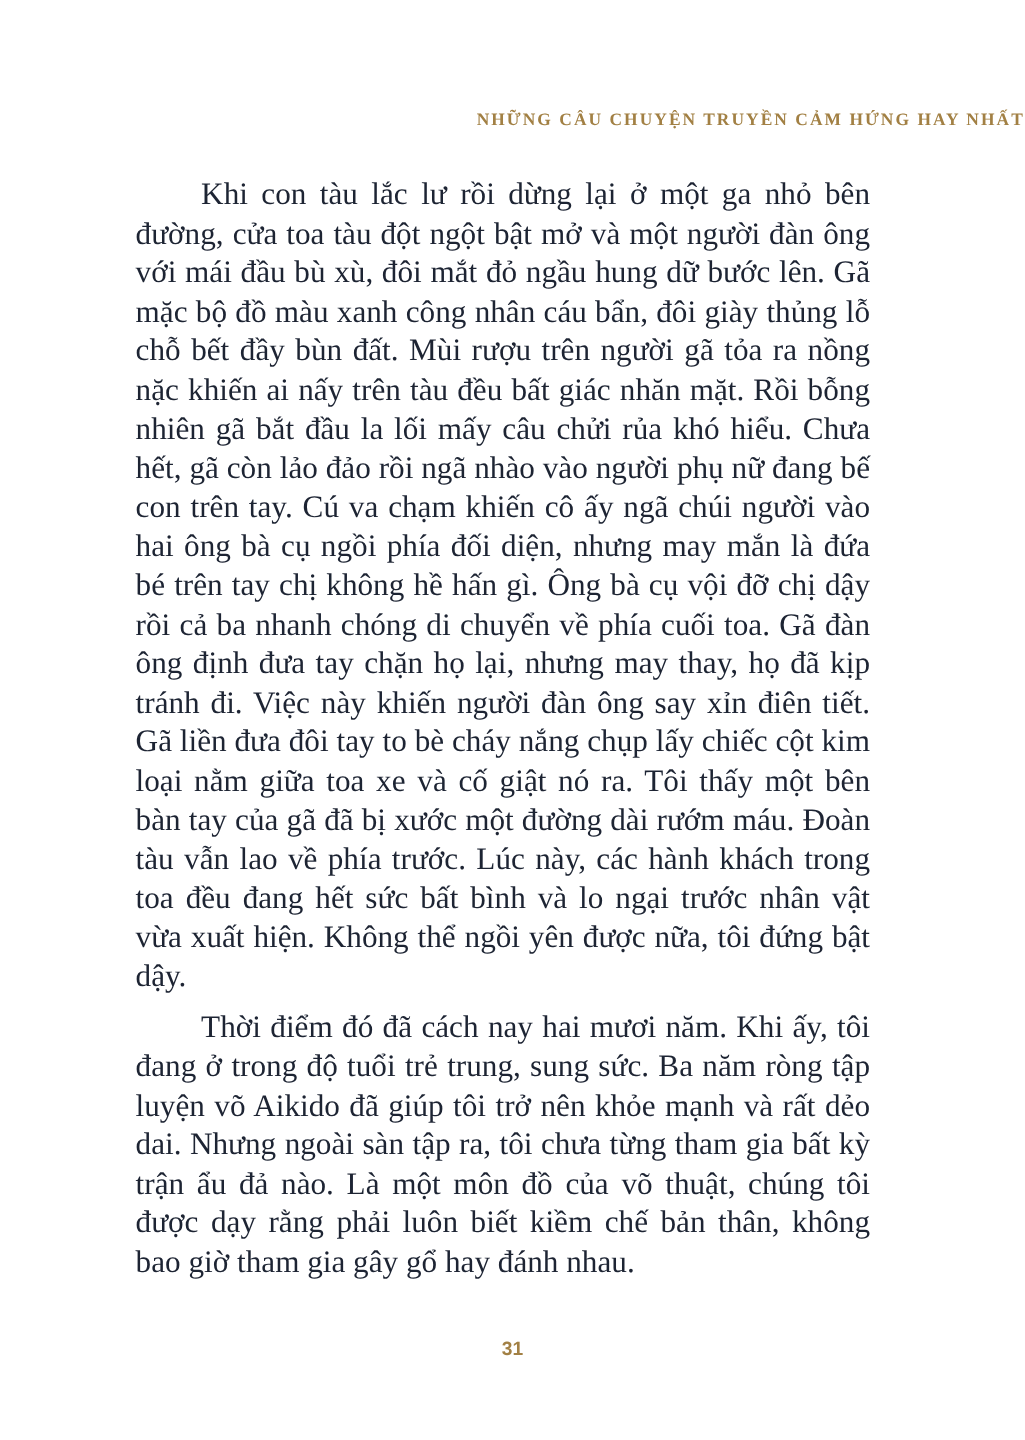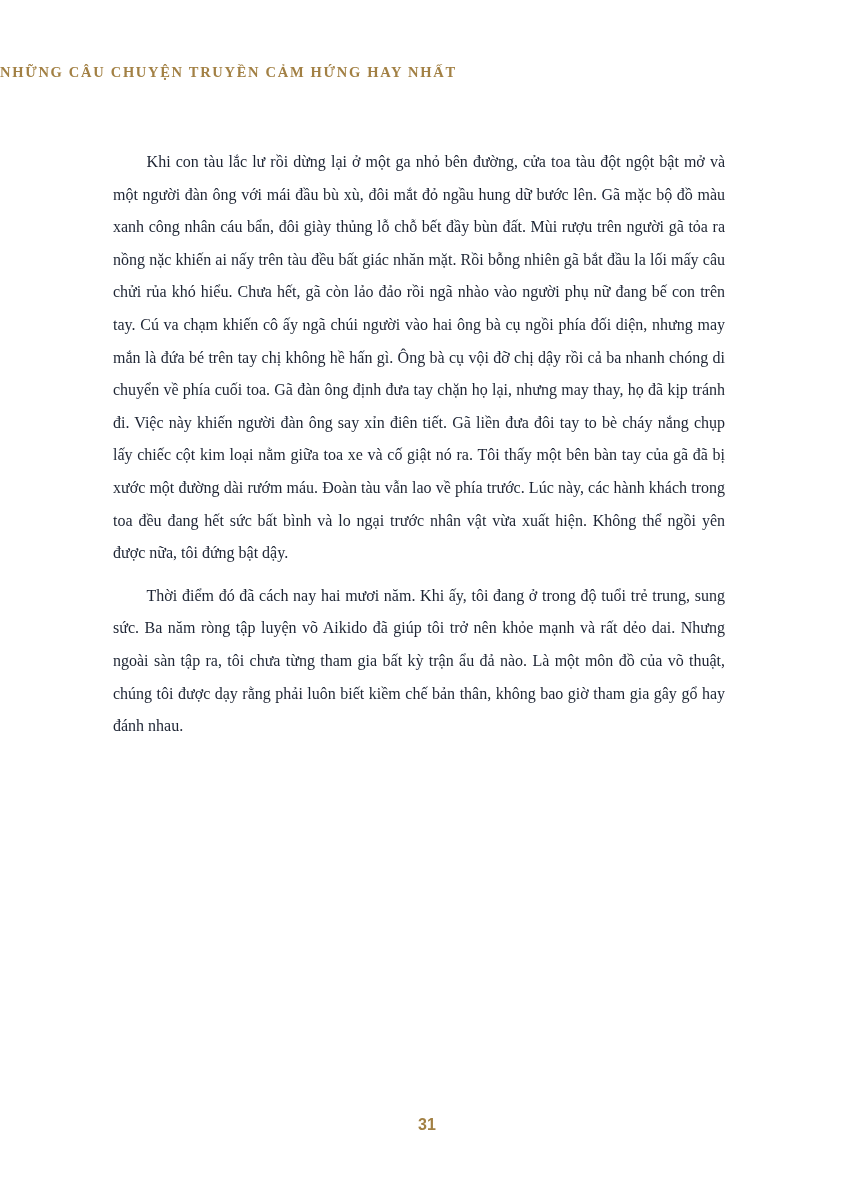--- a/index.html
+++ b/index.html
@@ -17,40 +17,40 @@
     width: 854px;
     height: 1200px;
     margin: 0 auto;
     background: var(--bg);
     box-sizing: border-box;
     font-family: "Liberation Serif", serif;
     overflow: hidden;
   }
   .running-header {
     position: absolute;
-    top: 64px;
+    top: 92px;
     left: 0;
     right: 0;
-    text-align: left;
+    text-align: right;
     font-family: "Liberation Serif", serif;
     font-size: 14.5px;
     font-weight: 600;
     letter-spacing: 1.7px;
     color: var(--accent);
   }
   .text-block {
     position: absolute;
     top: 146px;
     left: 113px;
     right: 113px;
     color: var(--text);
   }
   .paragraph {
     margin: 0 16px 10px 0;
-    font-size: 16px;
+    font-size: 26px;
     line-height: 32.6px;
     text-align: justify;
     text-indent: 2.1em;
     color: var(--text);
   }
   .page-number {
     position: absolute;
     bottom: 66px;
     left: 0;
     right: 0;

